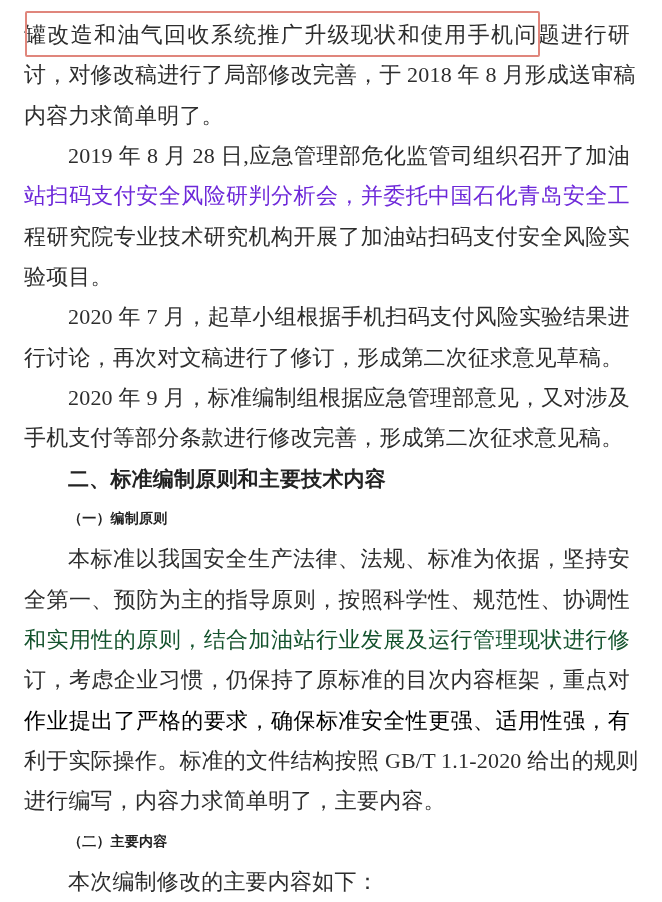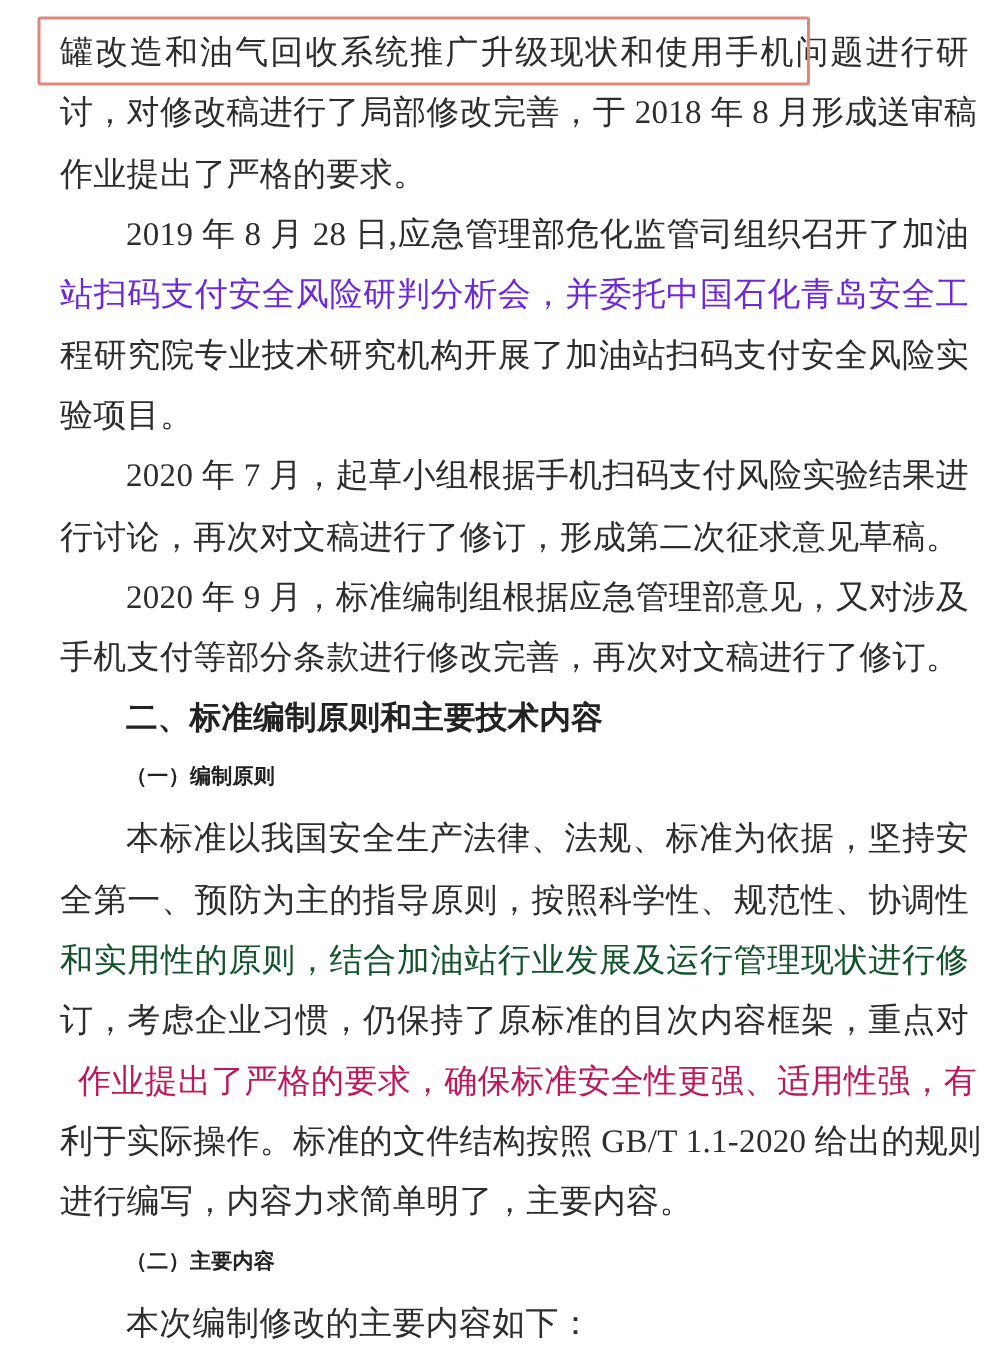--- a/index.html
+++ b/index.html
@@ -10,21 +10,21 @@
   .page {
     position: relative;
     width: 662px;
     height: 902px;
     background: #ffffff;
     overflow: hidden;
     font-family: "Liberation Serif", "DejaVu Serif", serif;
   }
   .lines {
     position: absolute;
-    left: 40px;
+    left: 24px;
     top: 15px;
     width: 606px;
   }
   .line {
     height: 40.33px;
     line-height: 40.33px;
     font-size: 22px;
     color: #2d2d2d;
     white-space: nowrap;
     text-align: left;
@@ -60,35 +60,35 @@
     pointer-events: none;
   }
 </style>
 </head>
 <body>
 
 <div class="page" style="background: rgb(255, 255, 255);">
   <div class="lines">
       <div class="line body justify" style="color: rgb(45, 45, 45);">罐改造和油气回收系统推广升级现状和使用手机问题进行研</div>
       <div class="line body justify" style="color: rgb(45, 45, 45);">讨，对修改稿进行了局部修改完善，于 2018 年 8 月形成送审稿</div>
-      <div class="line body" style="color: rgb(45, 45, 45);">作业提出了严格的要求。</div>
+      <div class="line body" style="color: rgb(45, 45, 45);">内容力求简单明了。</div>
       <div class="line body indent justify" style="color: rgb(45, 45, 45);">2019 年 8 月 28 日,应急管理部危化监管司组织召开了加油</div>
       <div class="line body justify" style="color: #6d28d9;">站扫码支付安全风险研判分析会，并委托中国石化青岛安全工</div>
       <div class="line body justify" style="color: rgb(45, 45, 45);">程研究院专业技术研究机构开展了加油站扫码支付安全风险实</div>
       <div class="line body" style="color: rgb(45, 45, 45);">验项目。</div>
       <div class="line body indent justify" style="color: rgb(45, 45, 45);">2020 年 7 月，起草小组根据手机扫码支付风险实验结果进</div>
       <div class="line body" style="color: rgb(45, 45, 45);">行讨论，再次对文稿进行了修订，形成第二次征求意见草稿。</div>
       <div class="line body indent justify" style="color: rgb(45, 45, 45);">2020 年 9 月，标准编制组根据应急管理部意见，又对涉及</div>
-      <div class="line body" style="color: rgb(45, 45, 45);">手机支付等部分条款进行修改完善，再次对文稿进行了修订。</div>
+      <div class="line body" style="color: rgb(45, 45, 45);">手机支付等部分条款进行修改完善，形成第二次征求意见稿。</div>
       <div class="line heading1 indent">二、标准编制原则和主要技术内容</div>
       <div class="line heading2 indent">（一）编制原则</div>
       <div class="line body indent justify" style="color: rgb(45, 45, 45);">本标准以我国安全生产法律、法规、标准为依据，坚持安</div>
       <div class="line body justify" style="color: rgb(45, 45, 45);">全第一、预防为主的指导原则，按照科学性、规范性、协调性</div>
       <div class="line body justify" style="color: #14532d;">和实用性的原则，结合加油站行业发展及运行管理现状进行修</div>
       <div class="line body justify" style="color: rgb(45, 45, 45);">订，考虑企业习惯，仍保持了原标准的目次内容框架，重点对</div>
-      <div class="line body justify" style="color: #be185d; margin-left: 12px;">作业提出了严格的要求，确保标准安全性更强、适用性强，有</div>
+      <div class="line body justify" style="color: #000000;">作业提出了严格的要求，确保标准安全性更强、适用性强，有</div>
       <div class="line body justify" style="color: rgb(45, 45, 45);">利于实际操作。标准的文件结构按照 GB/T 1.1-2020 给出的规则</div>
       <div class="line body" style="color: rgb(45, 45, 45);">进行编写，内容力求简单明了，主要内容。</div>
       <div class="line heading2 indent">（二）主要内容</div>
       <div class="line body indent" style="color: rgb(45, 45, 45);">本次编制修改的主要内容如下：</div>
     </div>
   <div class="red-box" style="border-color: rgb(224, 134, 124);"></div>
 </div>
 
 </body></html>

